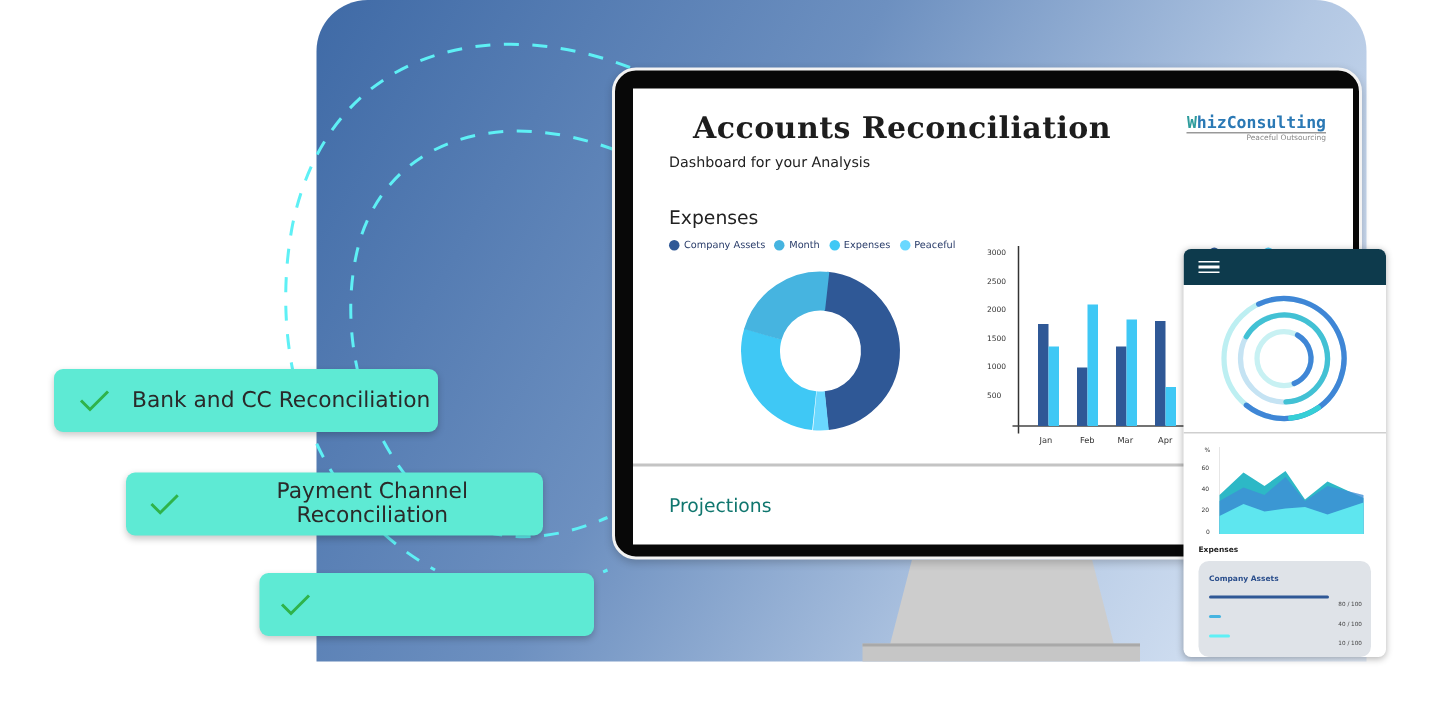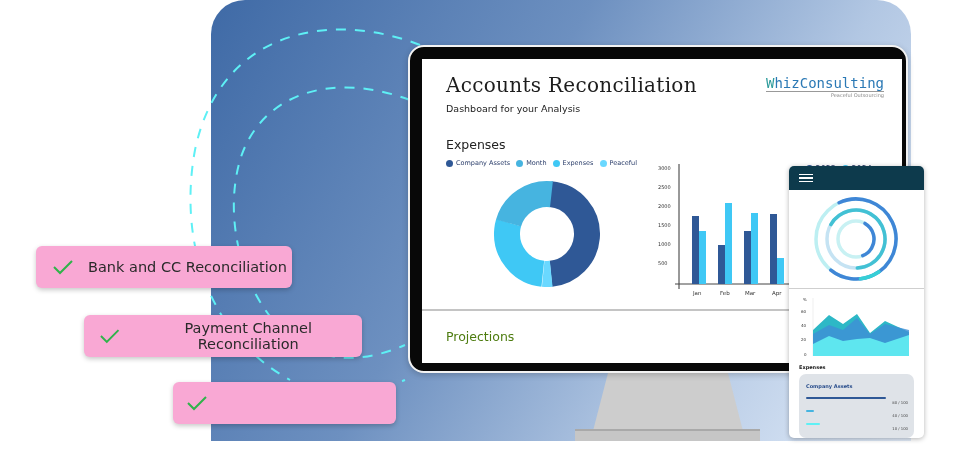--- a/index.html
+++ b/index.html
@@ -3,44 +3,44 @@
 <meta charset="utf-8">
 <style>
   * { box-sizing: border-box; margin: 0; padding: 0; }
   body { width: 959px; height: 474px; background: #ffffff; position: relative; overflow: hidden; font-family: "DejaVu Sans", sans-serif; color: #222; }
   .bg-panel { position: absolute; left: 211px; top: 0; width: 700px; height: 441px; border-radius: 34px 34px 0 0; background: linear-gradient(120deg, #3f6aa6 0%, #6d90c0 40%, #b2c7e3 70%, #e2ecf9 100%); }
   .arcs { position: absolute; left: 0; top: 0; width: 959px; height: 474px; }
   .monitor { position: absolute; left: 408px; top: 45px; width: 500px; height: 328px; background: #080808; border-radius: 16px; border: 2px solid #f3f3f3; box-shadow: 0 2px 6px rgba(0,0,0,0.2); }
   .screen { position: absolute; left: 12px; top: 12px; width: 480px; height: 304px; background: #fff; overflow: hidden; }
   .stand-neck { position: absolute; left: 593px; top: 373px; width: 150px; height: 58px; background: #cdcdcd; clip-path: polygon(10% 0, 90% 0, 100% 100%, 0 100%); }
   .stand-base { position: absolute; left: 575px; top: 429px; width: 185px; height: 12px; background: #c6c6c6; border-top: 2px solid #a9a9a9; }
-  .title { position: absolute; left: 24px; top: 14px; font-family: "DejaVu Serif", serif; font-size: 20px; font-weight: 400; color: #1d1d1d; letter-spacing: 0.3px; }
+  .title { position: absolute; left: 40px; top: 14px; font-family: "DejaVu Serif", serif; font-size: 20px; font-weight: 700; color: #1d1d1d; letter-spacing: 0.3px; }
   .subtitle { position: absolute; left: 24px; top: 44px; font-size: 9.5px; color: #222; }
   .logo { position: absolute; right: 18px; top: 16px; text-align: right; }
-  .logo .brand { font-family: "DejaVu Sans Mono", monospace; font-size: 14px; font-weight: normal; color: #2b79b5; }
+  .logo .brand { font-family: "DejaVu Sans Mono", monospace; font-size: 11px; font-weight: bold; color: #2b79b5; }
   .logo .brand .w { color: #2e9c9c; }
   .logo .tag { font-size: 5px; color: #888; border-top: 1px solid #999; }
   .sec-title { position: absolute; font-size: 12.5px; color: #222; }
   .legend { position: absolute; left: 24px; top: 100px; display: flex; gap: 6px; font-size: 6.5px; color: #2a3d6a; }
   .legend span.item { display: flex; align-items: center; gap: 3px; }
   .dot { width: 7px; height: 7px; border-radius: 50%; display: inline-block; }
   .bar-legend { position: absolute; left: 384px; top: 106px; display: flex; gap: 6px; font-size: 8px; color: #2a3d6a; }
   .divider { position: absolute; left: 0; top: 250px; width: 480px; height: 2px; background: #c4c4c4; }
-  .proj { position: absolute; left: 24px; top: 270px; font-size: 12.5px; color: #4d7c0f; text-align: right; }
+  .proj { position: absolute; left: 24px; top: 270px; font-size: 12.5px; color: #0f766e; text-align: right; }
   .phone { position: absolute; left: 789px; top: 166px; width: 135px; height: 272px; background: #fff; border-radius: 5px; box-shadow: 0 1px 5px rgba(0,0,0,0.3); overflow: hidden; }
   .phone-header { height: 24px; background: #0d3a4c; display: flex; align-items: center; padding-left: 10px; }
   .hamburger { width: 14px; height: 8px; border-top: 1.5px solid #fff; border-bottom: 1.5px solid #fff; position: relative; }
   .hamburger::after { content: ""; position: absolute; left: 0; top: 2px; width: 14px; height: 1.5px; background: #fff; }
   .phone-divider { position: absolute; left: 0; top: 122px; width: 135px; height: 1px; background: #cfcfcf; }
   .phone-exp { position: absolute; left: 10px; top: 198px; font-size: 5px; font-weight: bold; color: #222; }
   .card { position: absolute; left: 10px; top: 208px; width: 115px; height: 64px; background: #dfe3e8; border-radius: 7px; }
   .card-title { position: absolute; left: 7px; top: 9px; font-size: 5px; color: #2a4e8c; font-weight: bold; }
   .pbar { position: absolute; left: 7px; height: 2px; border-radius: 1px; }
   .pval { position: absolute; right: 6px; font-size: 3.8px; color: #444; }
-  .check-card { position: absolute; background: #f9a8d4; border-radius: 6px; box-shadow: 0 2px 5px rgba(0,0,0,0.22); display: flex; align-items: center; height: 42px; font-size: 14.5px; color: #2a2a2a; }
+  .check-card { position: absolute; background: #5eead4; border-radius: 6px; box-shadow: 0 2px 5px rgba(0,0,0,0.22); display: flex; align-items: center; height: 42px; font-size: 14.5px; color: #2a2a2a; }
   .check-icon { width: 22px; height: 16px; margin-right: 14px; }
 </style>
 </head>
 <body>
 
 <div class="bg-panel"></div>
 
 <svg class="arcs" viewBox="0 0 959 474">
   <path d="M420 45 C 330 10, 220 30, 195 150 C 180 230, 200 330, 290 380" fill="none" stroke="#5ef0f5" stroke-width="2" stroke-dasharray="10 9"></path>
   <path d="M410 100 C 330 70, 260 95, 240 160 C 220 230, 250 320, 310 350 C 340 362, 370 360, 405 345" fill="none" stroke="#5ef0f5" stroke-width="2" stroke-dasharray="10 9"></path>

